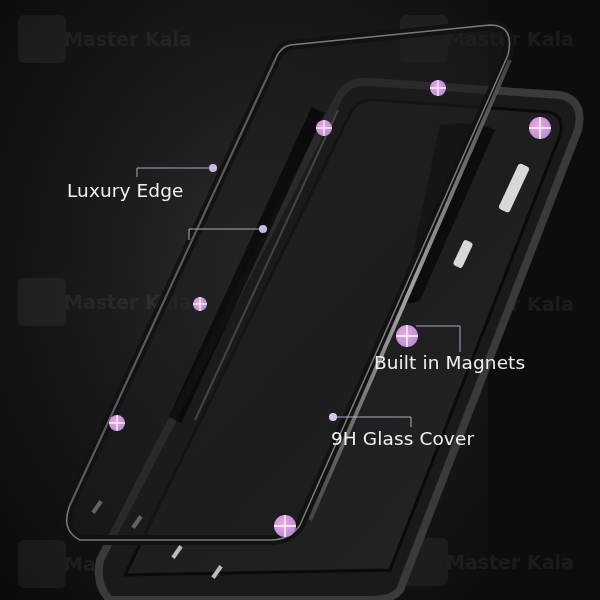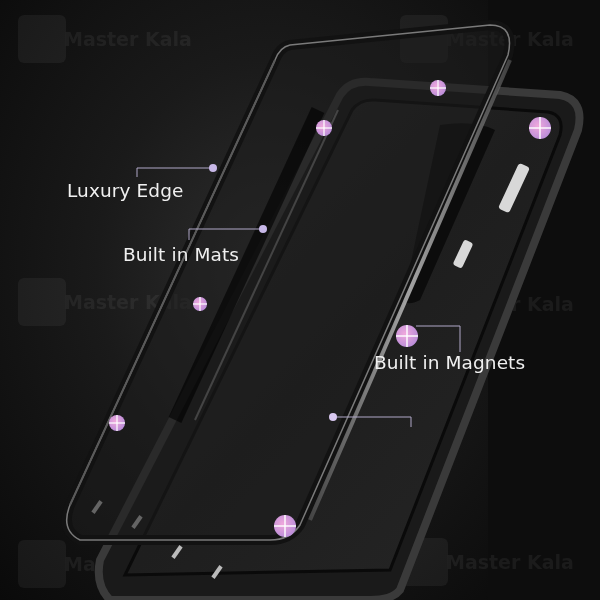--- a/index.html
+++ b/index.html
@@ -132,15 +132,15 @@
         </g>
       <g>
           <circle cx="285" cy="526" r="11" fill="url(#dot)"></circle>
           <line x1="274" y1="526" x2="296" y2="526" stroke="#fff" stroke-width="1.4"></line>
           <line x1="285" y1="515" x2="285" y2="537" stroke="#fff" stroke-width="1.4"></line>
         </g>
     </g>
   </svg>
 
   <div class="label" style="left:67px;top:180px;">Luxury Edge</div>
-  <div class="label" style="left:123px;top:244px;">Built in Mats</div>
   <div class="label" style="left:374px;top:352px;">Built in Magnets</div>
+  <div class="label" style="left:331px;top:428px;">9H Glass Cover</div>
 </div>
 
 </body></html>

